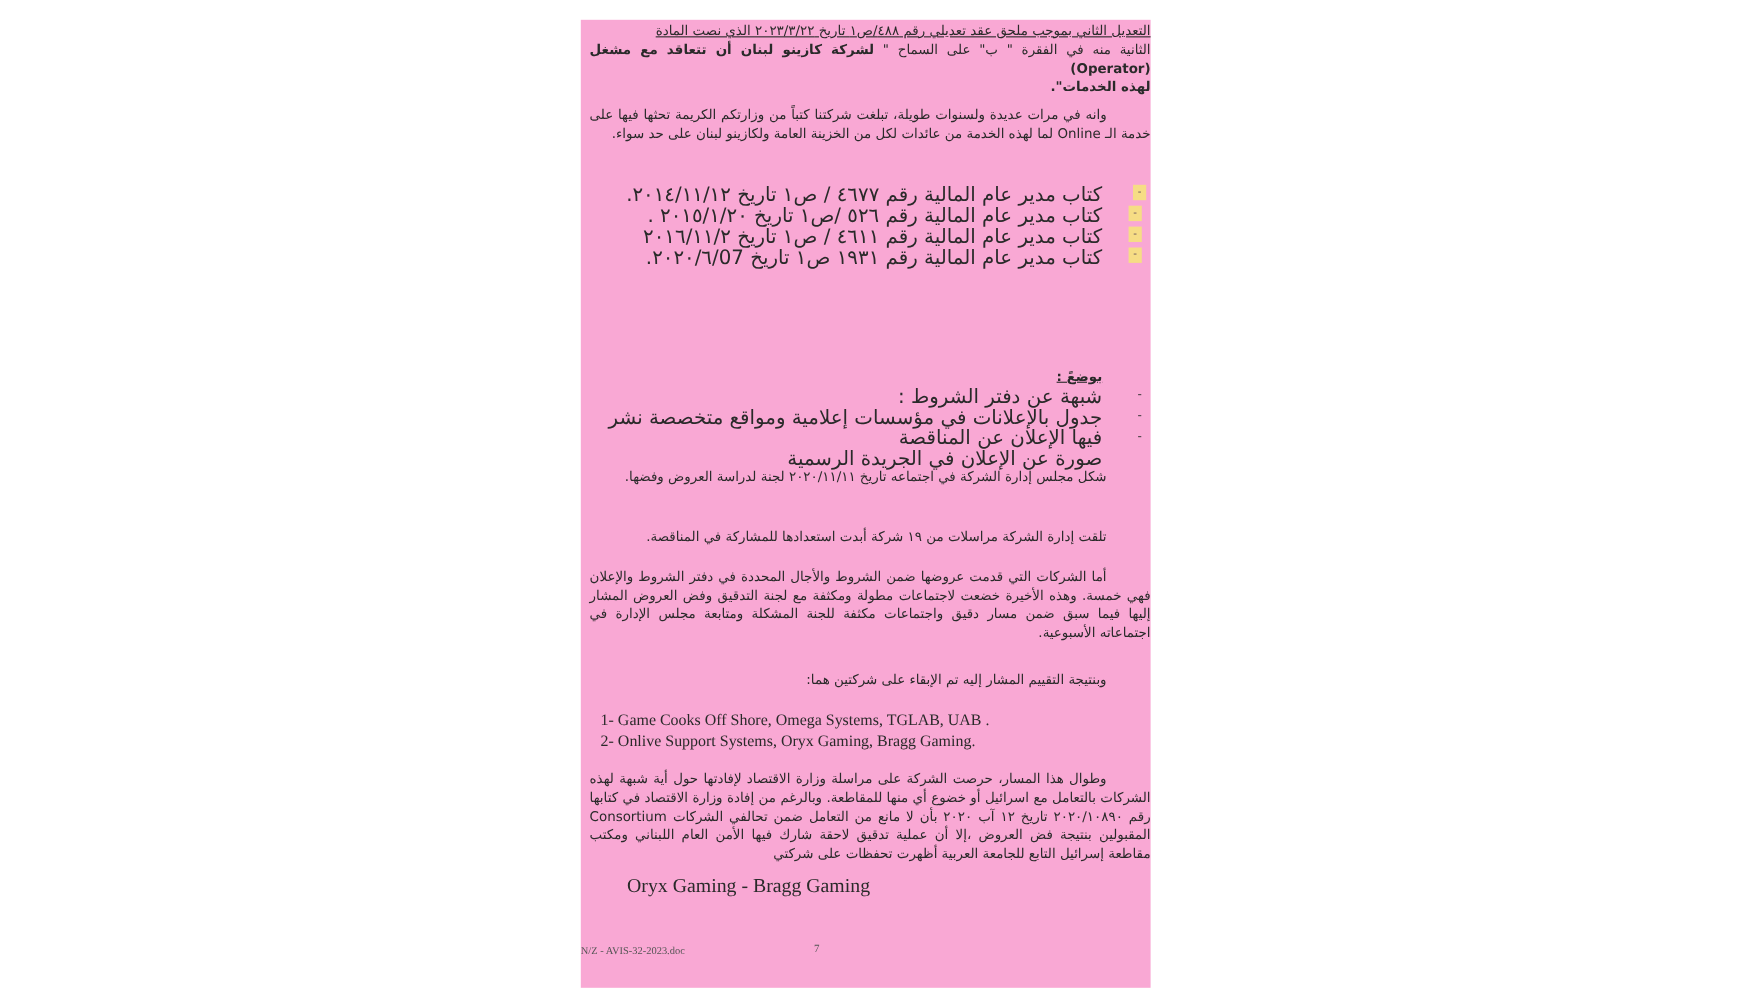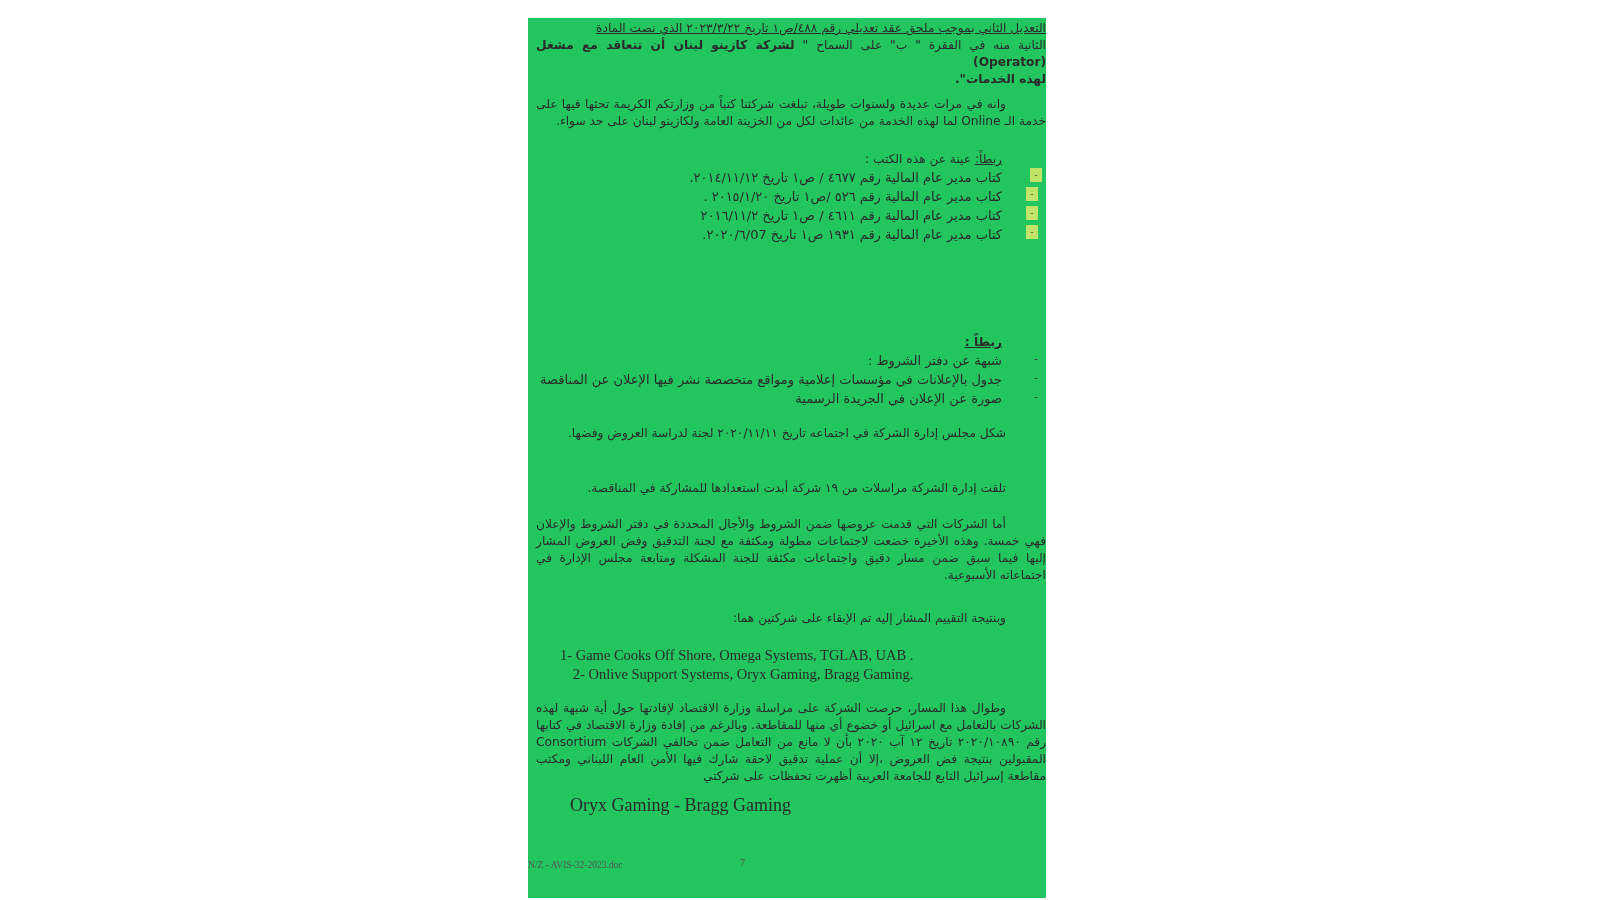--- a/index.html
+++ b/index.html
@@ -14,21 +14,21 @@
       position: relative;
       font-family: "DejaVu Serif", "Liberation Serif", serif;
       color: #222222;
     }
     .page {
       position: absolute;
       left: 528px;
       top: 18px;
       width: 518px;
       height: 880px;
-      background: #22c55e;
+      background: #f9a8d4;
     }
     .ar {
       direction: rtl;
       text-align: justify;
       text-align-last: right;
       font-family: "DejaVu Sans", "Liberation Sans", sans-serif;
       font-size: 12.2px;
       line-height: 17px;
       color: #2a2a2a;
       position: absolute;
@@ -45,21 +45,21 @@
     .blk {
       position: absolute;
       right: 0;
       width: 510px;
     }
     .list-ar {
       position: absolute;
       right: 44px;
       direction: rtl;
       font-family: "DejaVu Sans", "Liberation Sans", sans-serif;
-      font-size: 13px;
+      font-size: 18px;
       line-height: 19px;
       color: #2a2a2a;
       margin: 0;
       padding: 0;
       list-style: none;
     }
     .dash-col {
       position: absolute;
       right: 2px;
       width: 24px;
@@ -109,56 +109,53 @@
     <div class="u">التعديل الثاني بموجب ملحق عقد تعديلي رقم ٤٨٨/ص١ تاريخ ٢٠٢٣/٣/٢٢ الذي نصت المادة</div>
     <div>
       <span>الثانية منه في الفقرة " ب" على السماح "</span>
       <span class="b">لشركة كازينو لبنان أن تتعاقد مع مشغل (Operator)</span>
     </div>
     <div class="b">لهذه الخدمات".</div>
   </div>
 
   <div class="ar blk" style="top:78px; text-indent:40px;">وانه في مرات عديدة ولسنوات طويلة، تبلغت شركتنا كتباً من وزارتكم الكريمة تحثها فيها على خدمة الـ Online لما لهذه الخدمة من عائدات لكل من الخزينة العامة ولكازينو لبنان على حد سواء.</div>
 
-  <div class="ar" style="top:133px; right:44px; width:440px;">
-    <span class="u">ربطاً:</span><span> عينة عن هذه الكتب :</span>
-  </div>
   <ul class="list-ar" style="top:150px;">
     <li>كتاب مدير عام المالية رقم ٤٦٧٧ / ص١ تاريخ ٢٠١٤/١١/١٢.</li>
     <li>كتاب مدير عام المالية رقم ٥٢٦ /ص١ تاريخ ٢٠١٥/١/٢٠ .</li>
     <li>كتاب مدير عام المالية رقم ٤٦١١ / ص١ تاريخ ٢٠١٦/١١/٢</li>
     <li>كتاب مدير عام المالية رقم ١٩٣١ ص١ تاريخ ٢٠٢٠/٦/07.</li>
   </ul>
   <div class="dash-col" style="top:150px; height:80px;">
     <div class="hl-dash" style="top:0px; right:2px;">-</div>
     <div class="hl-dash" style="top:19px;">-</div>
     <div class="hl-dash" style="top:38px;">-</div>
     <div class="hl-dash" style="top:57px;">-</div>
   </div>
 
 
-  <div class="ar b u" style="top:316px; right:44px;">ربطاً :</div>
+  <div class="ar b u" style="top:316px; right:44px;">بوضعً :</div>
   <ul class="list-ar" style="top:333px;">
     <li>شبهة عن دفتر الشروط :</li>
     <li>جدول بالإعلانات في مؤسسات إعلامية ومواقع متخصصة نشر فيها الإعلان عن المناقصة</li>
     <li>صورة عن الإعلان في الجريدة الرسمية</li>
   </ul>
   <div class="plain-dash" style="top:334px;">-</div>
   <div class="plain-dash" style="top:353px;">-</div>
   <div class="plain-dash" style="top:372px;">-</div>
 
   <div class="ar blk" style="top:407px; width:470px; right:40px;">شكل مجلس إدارة الشركة في اجتماعه تاريخ ٢٠٢٠/١١/١١ لجنة لدراسة العروض وفضها.</div>
 
   <div class="ar" style="top:462px; right:40px;">تلقت إدارة الشركة مراسلات من ١٩ شركة أبدت استعدادها للمشاركة في المناقصة.</div>
 
   <div class="ar blk" style="top:498px; text-indent:40px;">أما الشركات التي قدمت عروضها ضمن الشروط والأجال المحددة في دفتر الشروط والإعلان فهي خمسة. وهذه الأخيرة خضعت لاجتماعات مطولة ومكثفة مع لجنة التدقيق وفض العروض المشار إليها فيما سبق ضمن مسار دقيق واجتماعات مكثفة للجنة المشكلة ومتابعة مجلس الإدارة في اجتماعاته الأسبوعية.</div>
 
   <div class="ar" style="top:592px; right:40px;margin-left:12px;">وبنتيجة التقييم المشار إليه تم الإبقاء على شركتين هما:</div>
 
-  <div class="en" style="top:628px; left:32px; font-size:14.5px; line-height:19px;text-align:right;">
+  <div class="en" style="top:628px; left:18px; font-size:14.5px; line-height:19px;">
     <div>1-  Game Cooks Off Shore, Omega Systems, TGLAB, UAB .</div>
     <div>2-  Onlive Support Systems, Oryx Gaming, Bragg Gaming.</div>
   </div>
 
   <div class="ar blk" style="top:682px; text-indent:40px;">وطوال هذا المسار، حرصت الشركة على مراسلة وزارة الاقتصاد لإفادتها حول أية شبهة لهذه الشركات بالتعامل مع اسرائيل أو خضوع أي منها للمقاطعة. وبالرغم من إفادة وزارة الاقتصاد في كتابها رقم ٢٠٢٠/١٠٨٩٠ تاريخ ١٢ آب ٢٠٢٠ بأن لا مانع من التعامل ضمن تحالفي الشركات Consortium المقبولين بنتيجة فض العروض ،إلا أن عملية تدقيق لاحقة شارك فيها الأمن العام اللبناني ومكتب مقاطعة إسرائيل التابع للجامعة العربية أظهرت تحفظات على شركتي</div>
 
   <div class="en" style="top:777px; left:42px; font-size:18px;">Oryx Gaming  - Bragg Gaming</div>
 
   <div class="footer-ref">N/Z - AVIS-32-2023.doc</div>
   <div class="page-num">7</div>

